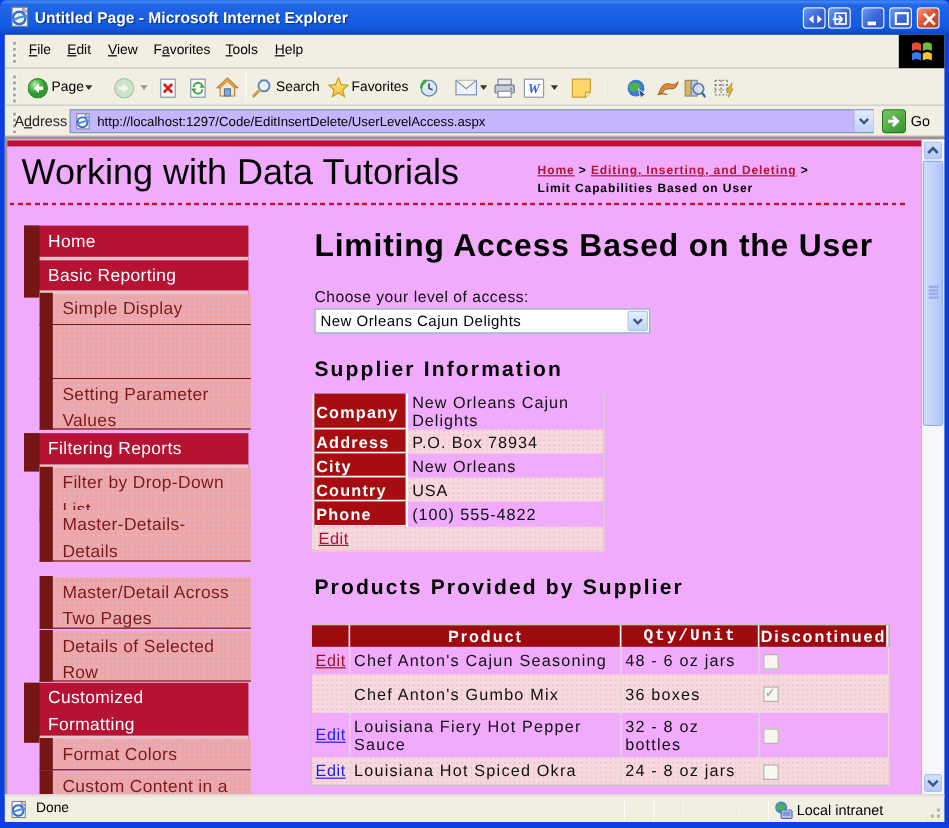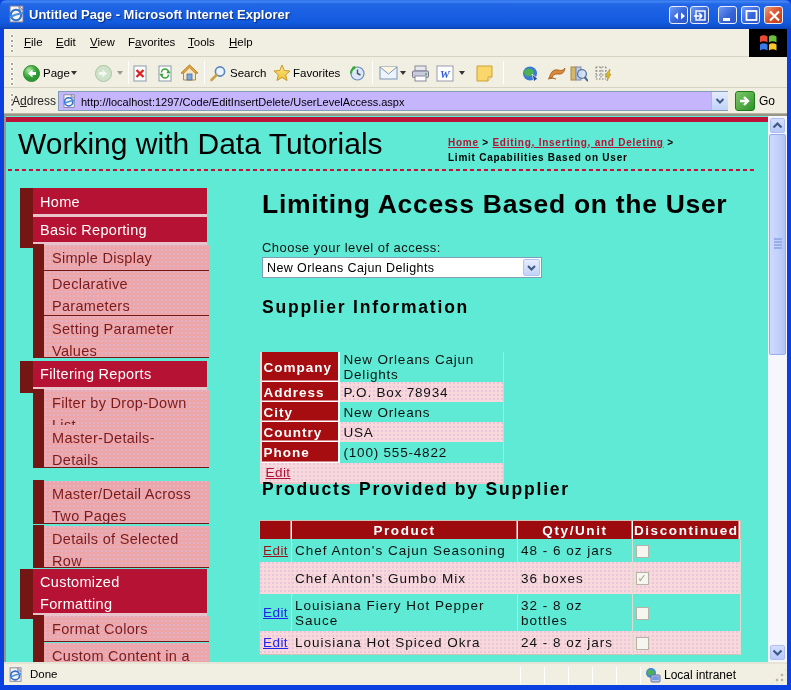--- a/index.html
+++ b/index.html
@@ -28,21 +28,21 @@
 
 #addrbar { left:4px; top:88px; width:783px; height:26px; background:#f1eee2; border-bottom:1px solid #b8b4a4; }
 #addrlabel { left:8px; top:6px; font-size:12px; color:#222; }
 #addrbox { left:54px; top:3px; width:670px; height:20px; background:#c4b5fd; border:1px solid #7f9db9; }
 #addrtext { left:22px; top:4px; font-size:11px; color:#000; }
 #addrdrop { left:652px; top:0px; width:17px; height:18px; background:linear-gradient(#e4ecfd,#c0d2f8); border-left:1px solid #aabbd8; }
 #gobtn { left:731px; top:3px; width:20px; height:20px; border-radius:3px; background:linear-gradient(135deg,#7cc96a,#2f9329); border:1px solid #1e7a1a; }
 #gotext { left:755px; top:6px; font-size:12px; }
 
 
-#content { left:4px; top:114px; width:764px; height:548px; background:#5eead4; border-left:2px solid #9a9687; border-top:2px solid #9a9687; overflow:hidden; }
+#content { left:4px; top:114px; width:764px; height:548px; background:#f0abfc; border-left:2px solid #9a9687; border-top:2px solid #9a9687; overflow:hidden; }
 #scrollbar { left:768px; top:116px; width:19px; height:546px; background:#f6f7fc; }
 .sbtn { left:1px; width:17px; height:17px; border-radius:3px; background:linear-gradient(#d7e1fd,#b4c6f8); border:1px solid #f3f5fb; box-shadow:inset 0 0 0 1px #aebff0; }
 #sthumb { left:1px; top:18px; width:17px; height:221px; border-radius:2px; background:linear-gradient(90deg,#cdd9fc,#c4d2fb 50%,#b0c3f8); border:1px solid #98aee8; }
 
 #statusbar { left:4px; top:662px; width:783px; height:23px; background:#f1eee2; border-top:2px solid #e6e3d7; }
 .ssep { top:3px; width:1px; height:17px; background:#cdc9b8; border-right:1px solid #fff; }
 
 
 #crimsonbar { left:0px; top:1px; width:762px; height:4.5px; background:#bc1238; }
 #pgheader { left:12px; top:10.5px; font-size:30px; letter-spacing:0; color:#000; }
@@ -60,21 +60,21 @@
 
 
 #h1 { left:256px; top:73px; font-size:26.5px; font-weight:bold; letter-spacing:0.7px; color:#000; }
 #chooselbl { left:256px; top:124px; font-size:13px; letter-spacing:0.45px; color:#111; }
 #selectbox { left:256px; top:141px; width:280px; height:21px; background:#fff; border:1px solid #7f9db9; }
 #selectbox .stext { position:absolute; left:4px; top:3px; font-size:12.5px; letter-spacing:0.4px; }
 #selectbox .sdrop { position:absolute; right:1px; top:1px; width:17px; height:17px; background:linear-gradient(#e6edfe,#c2d3f9); border:1px solid #b0c4f0; border-radius:2px; }
 .h3 { font-size:17.5px; font-weight:bold; letter-spacing:1.8px; color:#000; }
 
 
-#suptable { left:253.5px; top:236px; width:244px; border-collapse:collapse; font-size:13px; border-left:2px solid #e9dcd8; border-bottom:2px solid #eec6cb; border-right:1.5px solid #dcd0cc; }
+#suptable { left:253.5px; top:212px; width:244px; border-collapse:collapse; font-size:13px; border-left:2px solid #e9dcd8; border-bottom:2px solid #eec6cb; border-right:1.5px solid #dcd0cc; }
 #suptable td { height:20.17px; padding:0 0 0 4px; letter-spacing:0.8px; color:#111; font-size:13.5px; }
 #suptable td.lbl { border-right:2px solid #fff; background:#a60d10; color:#fff; font-weight:bold; width:78px; box-shadow:inset 0 -1.5px 0 #fff; padding-left:2px; letter-spacing:1px; font-size:13.5px; }
 .pinkrow { background:#f8d8db; background-image:radial-gradient(circle at 1px 1px, #e8c6dc 0.8px, rgba(0,0,0,0) 1.05px); background-size:4px 4px; }
 a.editred { color:#b01030; letter-spacing:0.45px; }
 a.editblue { color:#2222ee; letter-spacing:0.45px; }
 a.editdark { color:#9b161c; letter-spacing:0.45px; }
 
 
 #prodtable { left:253px; top:404px; width:482px; border-collapse:collapse; font-size:13px; border:1px solid #c8c4b8; }
 #prodtable th { background:#9e0b0f; color:#fff; font-weight:bold; letter-spacing:1.6px; height:18.5px; box-shadow:inset -1.5px 0 0 #fff; font-size:13.5px; }
@@ -278,21 +278,20 @@
   <div class="nav1 abs" style="top:101px; height:28px;">
       <div class="stripe"></div>
       <div class="txt">Basic Reporting</div>
     </div>
   <div class="nav2 abs" style="top:129px; height:26px;">
       <div class="stripe"></div>
       <div class="txt">Simple Display</div>
     </div>
   <div class="nav2 abs" style="top:155px; height:45px;">
       <div class="stripe"></div>
-      <div class="txt">Declarative Parameters</div>
     </div>
   <div class="nav2 abs" style="top:200px; height:42px;">
       <div class="stripe"></div>
       <div class="txt">Setting Parameter Values</div>
     </div>
   <div class="nav1 abs" style="top:245px; height:29px;">
       <div class="stripe"></div>
       <div class="txt">Filtering Reports</div>
     </div>
   <div class="nav2 abs" style="top:274px; height:45px;">
@@ -362,21 +361,21 @@
   </tbody>
     </table>
 
   <div class="h3 abs" style="left:256px; top:363px;">Products Provided by Supplier</div>
 
   <table id="prodtable" class="abs">
     <tbody>
         <tr>
           <th style="width:32px;"></th>
           <th style="width:226px;">Product</th>
-          <th style="width:115px;">Qty/Unit</th>
+          <th style="width:115px;font-family:Liberation Mono, monospace;">Qty/Unit</th>
           <th>Discontinued</th>
         </tr>
     <tr style="height:23px;">
           <td><a class="editdark" href="#e1">Edit</a></td>
           <td>Chef Anton's Cajun Seasoning</td>
           <td>48 - 6 oz jars</td>
           <td><span class="ckbox"></span></td>
         </tr>
     <tr class="pinkrow" style="height:32px;">
           <td></td>

